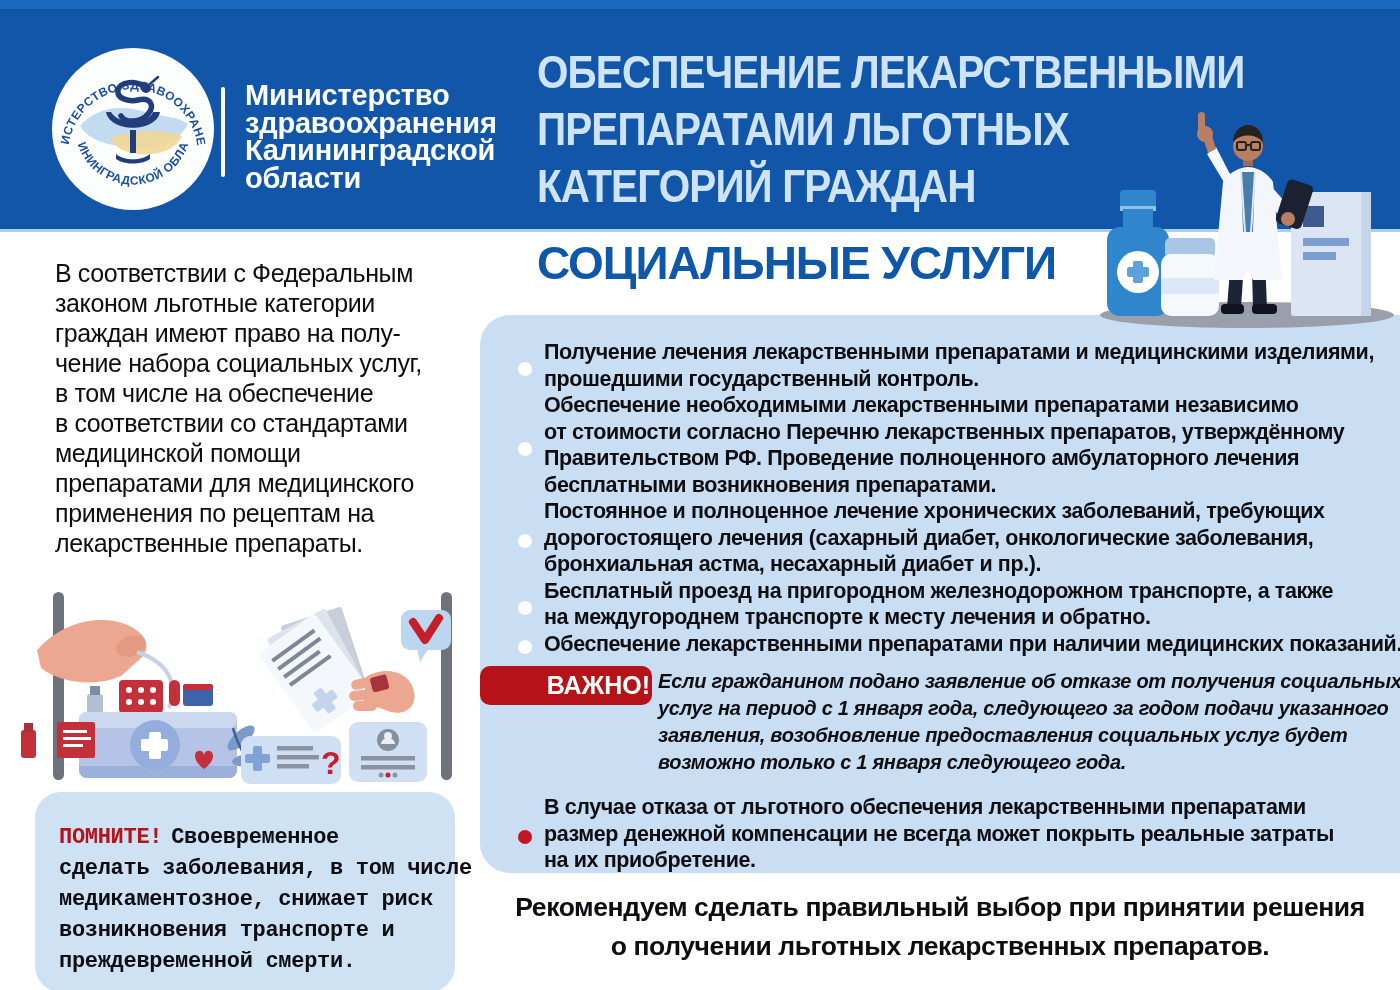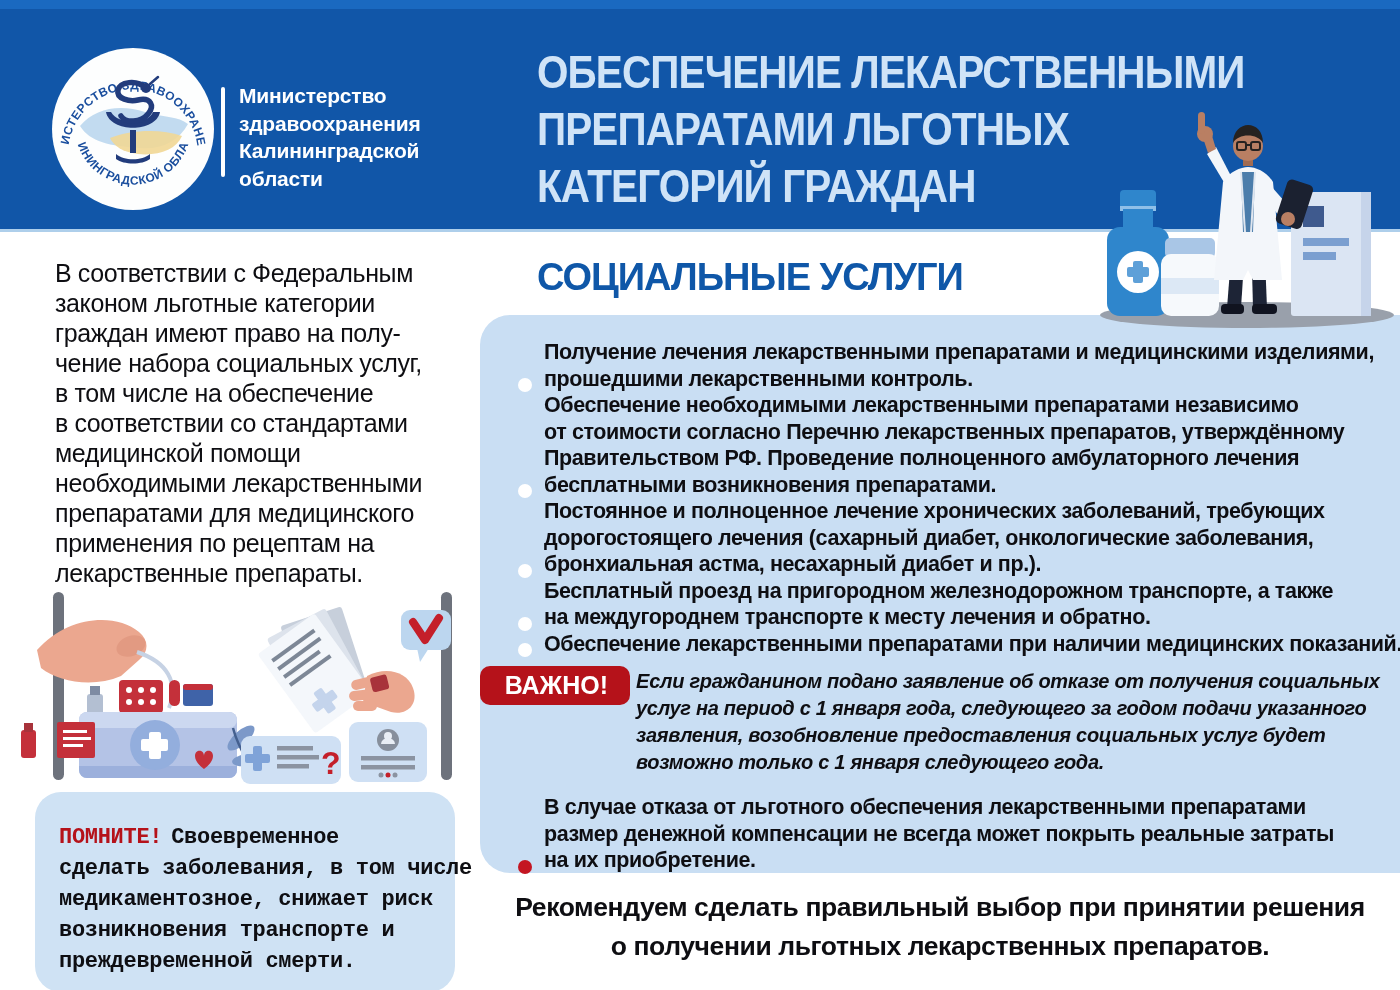--- a/index.html
+++ b/index.html
@@ -6,44 +6,44 @@
   .page{position:relative;width:1400px;height:990px;background:#ffffff;overflow:hidden;
         font-family:"Liberation Sans",sans-serif;}
   .abs{position:absolute;}
 
   
   .header{left:0;top:0;width:1400px;height:229px;background:#1156a8;}
   .header-topstrip{left:0;top:0;width:1400px;height:9px;background:#1a69c0;}
   .header-bottomline{left:0;top:229px;width:1400px;height:3px;background:#aecfeb;}
   .emblem{left:50px;top:46px;width:166px;height:166px;}
   .logo-divider{left:221px;top:87px;width:4px;height:90px;background:#ffffff;border-radius:2px;}
-  .ministry{left:239px;top:82px;color:#ffffff;font-weight:bold;font-size:21px;line-height:27.5px;letter-spacing:-0.2px;}
+  .ministry{left:245px;top:82px;color:#ffffff;font-weight:bold;font-size:29px;line-height:27.5px;letter-spacing:-0.2px;}
   .poster-title{left:537px;top:44px;color:#cfe3f7;font-weight:bold;font-size:46px;line-height:57px;
                 letter-spacing:-1px;transform:scaleX(0.88);transform-origin:left top;white-space:nowrap;}
 
   
   .intro{left:55px;top:258px;color:#0e0e12;font-weight:normal;font-size:25px;line-height:30px;
          letter-spacing:-0.4px;white-space:nowrap;}
   .remember-panel{left:35px;top:792px;width:420px;height:200px;background:#cfe2f4;border-radius:26px;
                   box-sizing:border-box;padding:30px 18px 0 24px;}
   .remember-text{color:#0e0e12;font-weight:bold;font-size:22px;line-height:31px;letter-spacing:-0.3px;white-space:nowrap;font-family:Liberation Mono, monospace;}
   .remember-label{color:#b5121a;margin-right:9px;}
 
   
-  .section-title{left:537px;top:256px;color:#0f57a8;font-weight:bold;font-size:38px;letter-spacing:-1px;white-space:nowrap;text-align:right;}
+  .section-title{left:537px;top:236px;color:#0f57a8;font-weight:bold;font-size:46px;letter-spacing:-1px;white-space:nowrap;text-align:right;}
   .panel{left:480px;top:315px;width:920px;height:558px;background:#c9def3;border-radius:30px 0 0 30px;
          box-sizing:border-box;padding:24px 24px 0 38px;}
-  .svc{display:flex;align-items:flex-end;}
+  .svc{display:flex;align-items:center;}
   .svc-dot{flex:none;width:14px;height:14px;border-radius:50%;background:#ffffff;margin:7px 12px 0 0;}
   .svc-dot.red{background:#c41622;}
   .svc-lines{color:#0e0e12;font-weight:bold;font-size:21.5px;line-height:26.5px;letter-spacing:-0.4px;white-space:nowrap;}
   .important-row{display:flex;align-items:flex-start;margin-top:9px;}
-  .important-badge{flex:none;margin-left:-38px;width:150px;height:39px;background:#b5121a;border-radius:10px;
+  .important-badge{flex:none;margin-left:-38px;width:172px;height:39px;background:#b5121a;border-radius:10px;
                    color:#ffffff;font-weight:bold;font-size:25px;line-height:39px;text-align:right;
-                   box-sizing:border-box;padding-right:22px;}
+                   box-sizing:border-box;padding-right:2px;}
   .important-text{margin-left:6px;color:#0e0e12;font-weight:bold;font-style:italic;font-size:20px;
                   line-height:27px;letter-spacing:-0.3px;white-space:nowrap;padding-top:2px;}
   .note-row{margin-top:18px;}
   .footer{left:480px;top:888px;width:920px;text-align:center;color:#0e0e12;font-weight:bold;
           font-size:26.5px;line-height:39px;letter-spacing:-0.4px;}
   svg{display:block;}
 </style>
 </head>
 <body>
 
@@ -148,21 +148,20 @@
   </svg>
 
   <div class="abs intro">
     <div>В соответствии с Федеральным</div>
     <div>законом льготные категории</div>
     <div>граждан имеют право на полу-</div>
     <div>чение набора социальных услуг,</div>
     <div>в том числе на обеспечение</div>
     <div>в соответствии со стандартами</div>
     <div>медицинской помощи</div>
-    <div>необходимыми лекарственными</div>
     <div>препаратами для медицинского</div>
     <div>применения по рецептам на</div>
     <div>лекарственные препараты.</div>
   </div>
 
   <svg class="abs" style="left:15px;top:588px;" width="450" height="202" viewBox="0 0 450 202">
     <rect x="38" y="4" width="11" height="188" rx="5.5" fill="#6d727c"></rect>
     <rect x="426" y="4" width="11" height="188" rx="5.5" fill="#6d727c"></rect>
 
     <rect x="6" y="142" width="15" height="28" rx="3" fill="#c4303a"></rect>
@@ -268,21 +267,21 @@
   </div>
 
   <div class="abs section-title">СОЦИАЛЬНЫЕ УСЛУГИ</div>
 
   <div class="abs panel">
 
     <div class="svc">
       <div class="svc-dot"></div>
       <div class="svc-lines">
         <div>Получение лечения лекарственными препаратами и медицинскими изделиями,</div>
-        <div>прошедшими лекарственными контроль.</div>
+        <div>прошедшими государственный контроль.</div>
       </div>
     </div>
     <div class="svc">
       <div class="svc-dot"></div>
       <div class="svc-lines">
         <div>Обеспечение необходимыми лекарственными препаратами независимо</div>
         <div>от стоимости согласно Перечню лекарственных препаратов, утверждённому</div>
         <div>Правительством РФ. Проведение полноценного амбулаторного лечения</div>
         <div>бесплатными возникновения препаратами.</div>
       </div>

